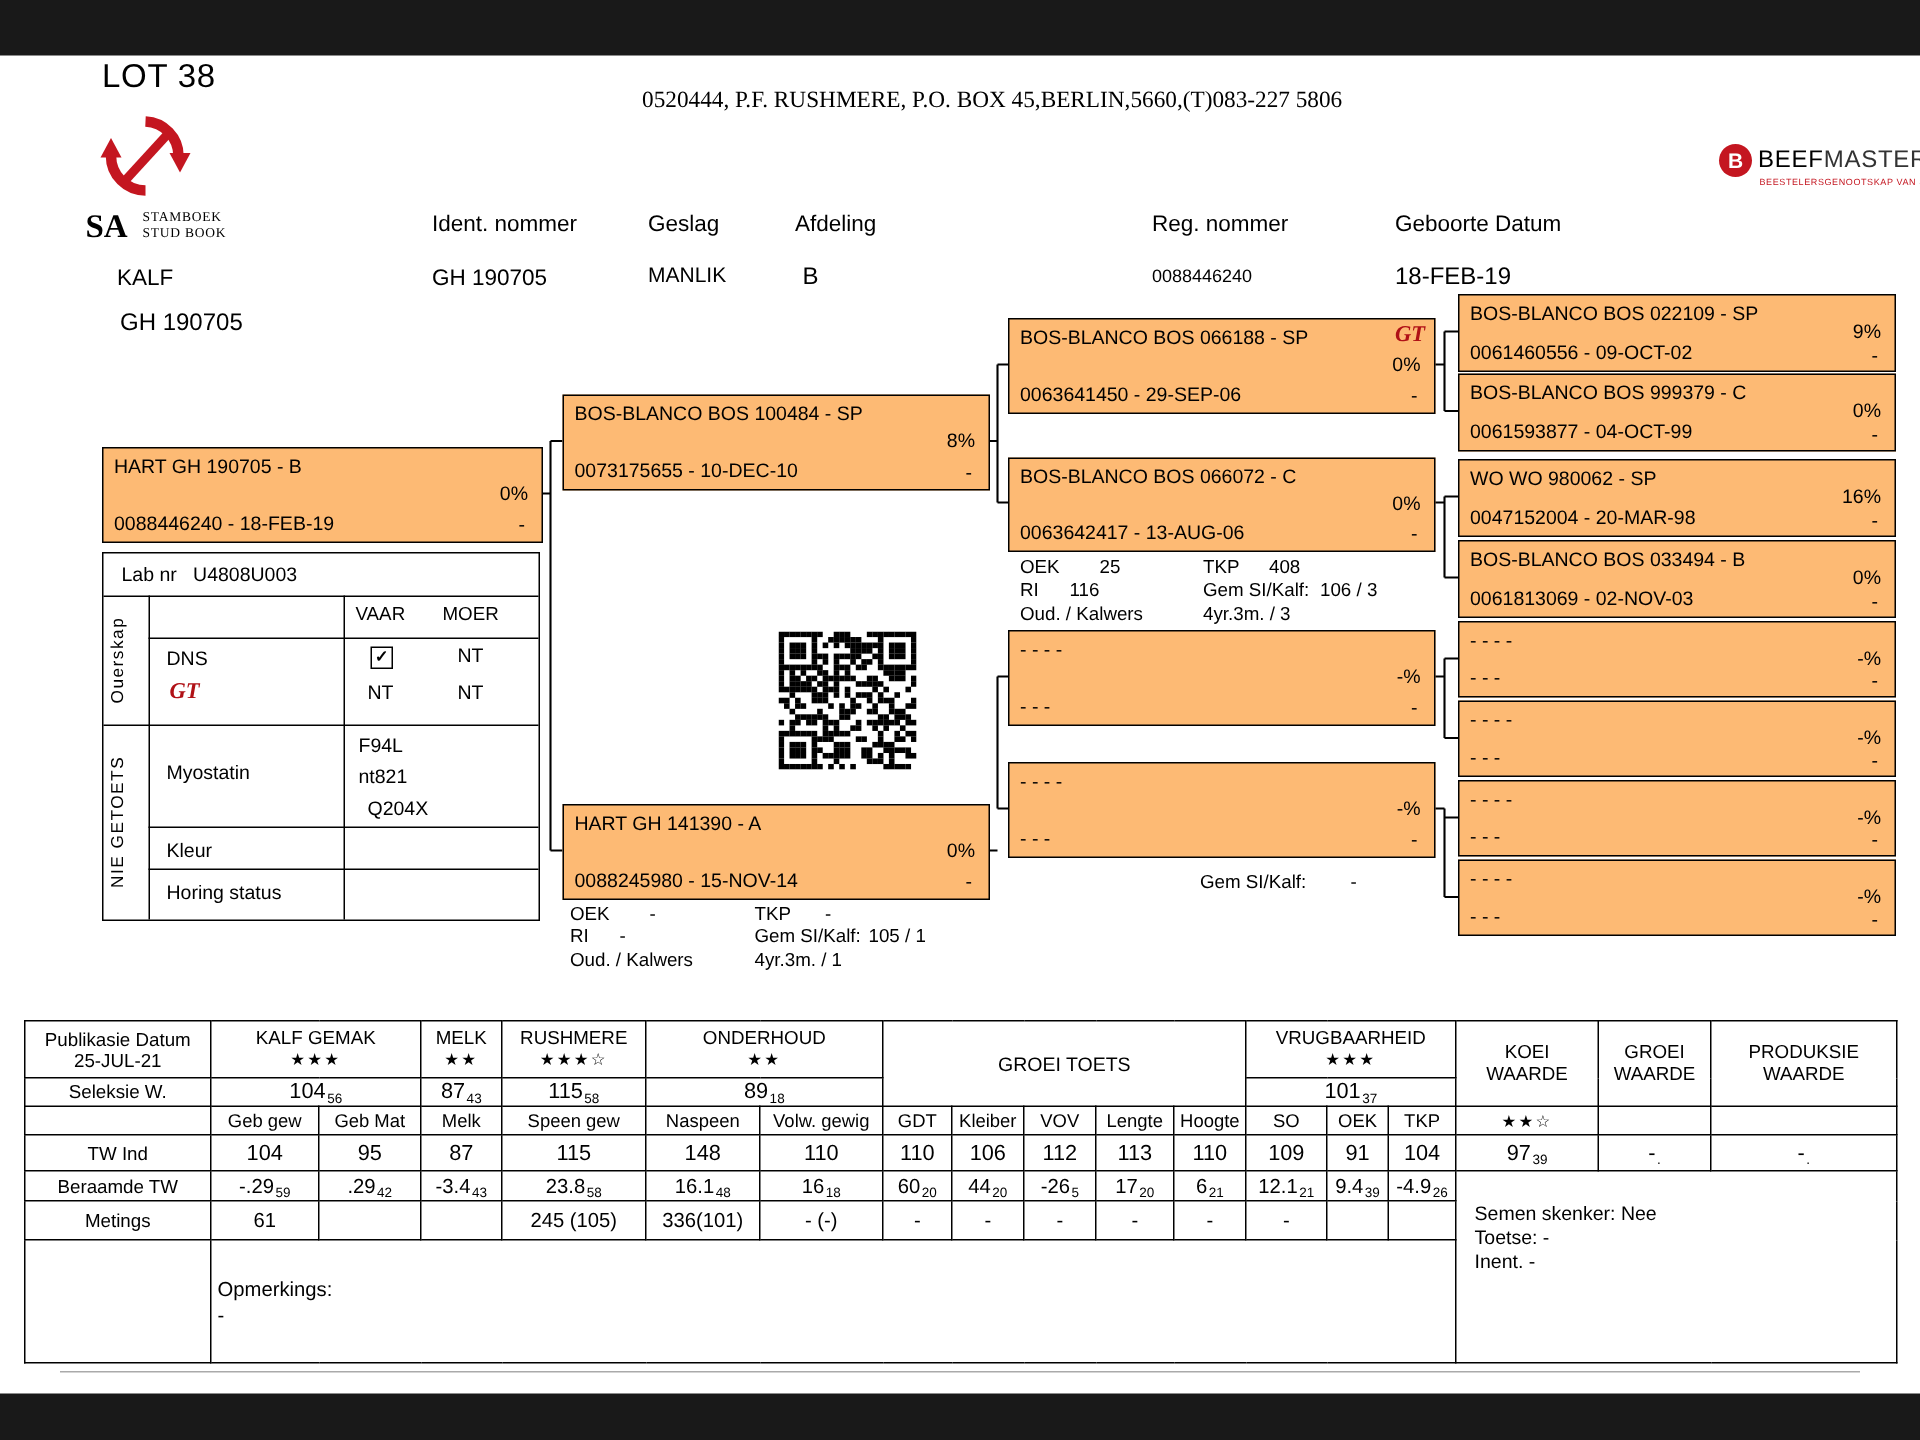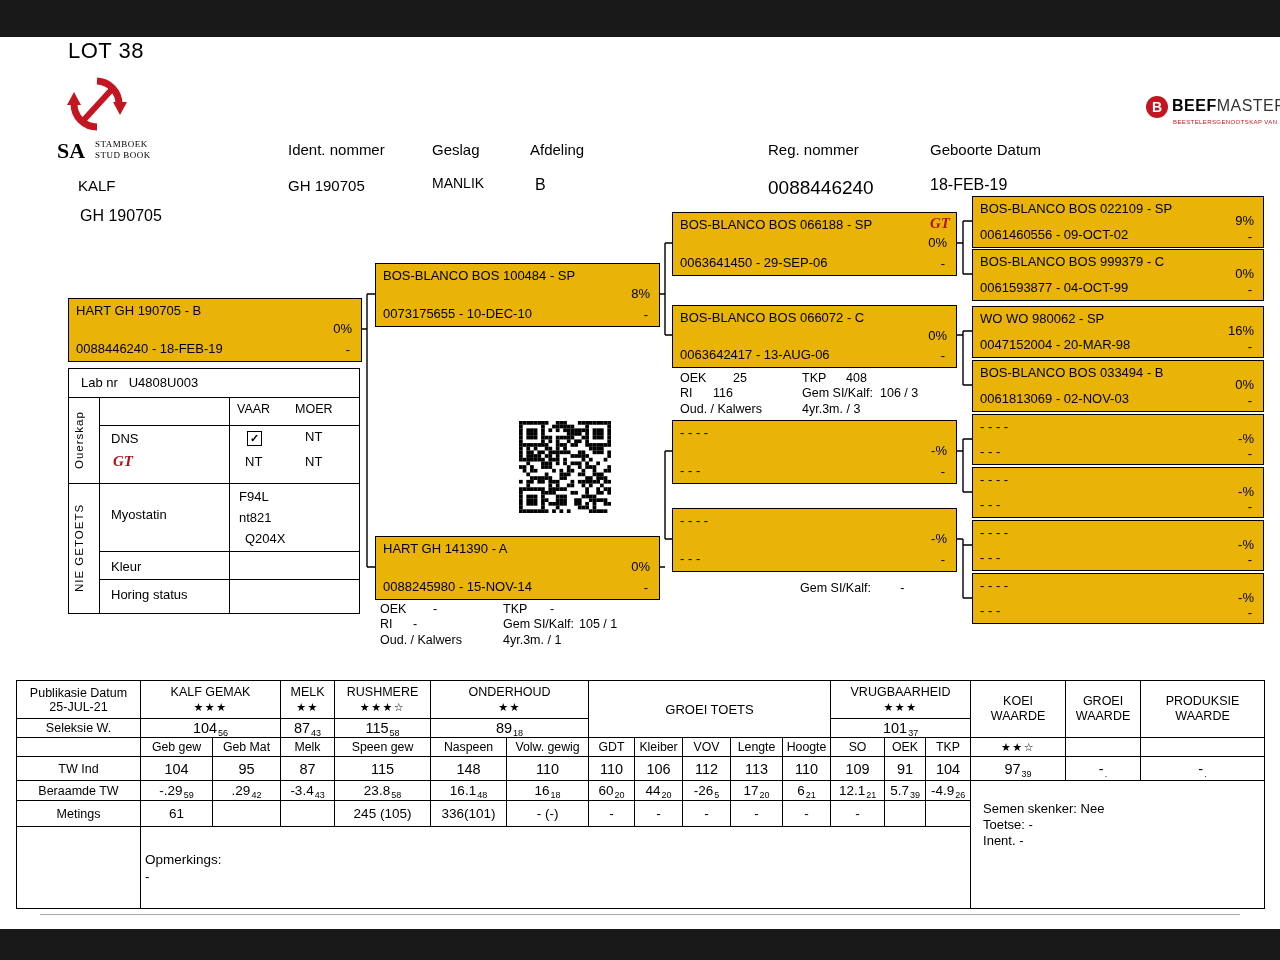--- a/index.html
+++ b/index.html
@@ -6,21 +6,21 @@
   #page{position:relative;width:1280px;height:960px;background:#fff;overflow:hidden;
         font-family:"Liberation Sans",sans-serif;color:#000;}
   .abs{position:absolute;white-space:nowrap;}
   .bar{position:absolute;left:0;width:1280px;background:#191919;}
   .bar.top{top:0;height:37px;}
   .bar.bottom{top:929px;height:31px;}
   #lot{left:68px;top:38px;font-size:22px;letter-spacing:.5px;}
   #contact{left:428px;top:58px;font-family:"Liberation Serif",serif;font-size:15.5px;}
   .hlabel{font-size:15px;}
   
-  .pbox{position:absolute;border:1.3px solid #000;background:#eab308;font-size:13px;}
+  .pbox{position:absolute;border:1.3px solid #000;background:#fdba74;font-size:13px;}
   .pname{position:absolute;left:7px;top:4px;white-space:nowrap;}
   .preg{position:absolute;left:7px;bottom:5px;white-space:nowrap;}
   .ppct{position:absolute;right:9px;top:22px;}
   .pdash{position:absolute;right:11px;bottom:4px;}
   .sm .ppct{top:16px;}
   .sm .pdash{bottom:3px;}
   .gt-mark{color:#b01116;font-family:"Liberation Serif",serif;font-style:italic;
            font-weight:bold;font-size:15px;}
   .gp1-gt{position:absolute;right:6px;top:2px;}
   .stats{position:absolute;font-size:12.5px;}
@@ -51,33 +51,34 @@
   .semen-cell{text-align:left !important;vertical-align:top !important;
               padding:20px 0 0 12px !important;font-size:13px;line-height:16px;}
   .opm-cell{text-align:left !important;padding-left:4px !important;font-size:13.5px;line-height:17px;}
   .rule{position:absolute;left:40px;top:914px;width:1200px;border-top:1px solid #aaa;}
   
   #sa-text{left:57px;top:138px;font-family:"Liberation Serif",serif;font-weight:bold;font-size:22px;}
   .sa-sub{font-family:"Liberation Serif",serif;font-size:9px;letter-spacing:.5px;}
   #bm{left:1146px;top:96px;}
   .bm-circle{display:inline-block;width:22px;height:22px;border-radius:50%;background:#c41620;
              color:#fff;font-weight:bold;font-size:14px;line-height:22px;text-align:center;vertical-align:middle;}
-  .bm-beef{font-weight:bold;font-size:16px;letter-spacing:.5px;margin-left:4px;}
+  .bm-beef{font-weight:normal;font-size:16px;letter-spacing:.5px;margin-left:4px;}
   .bm-master{font-weight:normal;font-size:16px;letter-spacing:.5px;color:#333;}
   .bm-tag{font-size:6px;color:#c41620;letter-spacing:.4px;margin-left:27px;margin-top:1px;}
 </style>
 </head>
 <body>
 
 <div id="page">
   <div class="bar top"></div>
   <div class="bar bottom"></div>
   <div class="rule"></div>
 
   <div id="lot" class="abs">LOT 38</div>
+  <div id="contact" class="abs">0520444, P.F. RUSHMERE, P.O. BOX 45,BERLIN,5660,(T)083-227 5806</div>
 
   <svg class="abs" style="left:64px;top:74px" width="66" height="64" viewBox="0 0 66 64">
     <g stroke="#c41620" stroke-width="7" fill="none">
       <path d="M33 7 A 23 23 0 0 1 55 30"></path>
       <path d="M33 53 A 23 23 0 0 1 10 30"></path>
     </g>
     <g fill="#c41620">
       <polygon points="49,28 63,28 56,41"></polygon>
       <polygon points="3,31 17,31 10,18"></polygon>
     </g>
@@ -94,21 +95,21 @@
     <div class="bm-tag">BEESTELERSGENOOTSKAP VAN SA</div>
   </div>
 
   <span class="abs hlabel" style="left:288px;top:141px">Ident. nommer</span>
   <span class="abs" style="left:288px;top:177px;font-size:15px">GH  190705</span>
   <span class="abs hlabel" style="left:432px;top:141px">Geslag</span>
   <span class="abs" style="left:432px;top:175px;font-size:14px">MANLIK</span>
   <span class="abs hlabel" style="left:530px;top:141px">Afdeling</span>
   <span class="abs" style="left:535px;top:176px;font-size:16px">B</span>
   <span class="abs hlabel" style="left:768px;top:141px">Reg. nommer</span>
-  <span class="abs" style="left:768px;top:177px;font-size:19px">0088446240</span>
+  <span class="abs" style="left:768px;top:177px;font-size:12px">0088446240</span>
   <span class="abs hlabel" style="left:930px;top:141px">Geboorte Datum</span>
   <span class="abs" style="left:930px;top:176px;font-size:16px">18-FEB-19</span>
 
   <span class="abs" style="left:78px;top:177px;font-size:15px">KALF</span>
   <span class="abs" style="left:80px;top:207px;font-size:16px">GH  190705</span>
 
   <svg id="connectors" width="1280" height="960">
     <path d="M360 329 h7 M367 294 V567 M367 294 h8 M367 567 h8
              M658 294 h7 M665 243 V335 M665 243 h7 M665 335 h7
              M658 567 h7 M665 451 V539 M665 451 h7 M665 539 h7
@@ -742,21 +743,21 @@
       <td class="val2"><span>-3.4</span><span class="sub">43</span></td>
       <td class="val2"><span>23.8</span><span class="sub">58</span></td>
       <td class="val2"><span>16.1</span><span class="sub">48</span></td>
       <td class="val2"><span>16</span><span class="sub">18</span></td>
       <td class="val2"><span>60</span><span class="sub">20</span></td>
       <td class="val2"><span>44</span><span class="sub">20</span></td>
       <td class="val2"><span>-26</span><span class="sub">5</span></td>
       <td class="val2"><span>17</span><span class="sub">20</span></td>
       <td class="val2"><span>6</span><span class="sub">21</span></td>
       <td class="val2"><span>12.1</span><span class="sub">21</span></td>
-      <td class="val2"><span>5.7</span><span class="sub">39</span></td>
+      <td class="val2"><span>9.4</span><span class="sub">39</span></td>
       <td class="val2"><span>-4.9</span><span class="sub">26</span></td>
       <td colspan="3" rowspan="3" class="semen-cell">
         <div>Semen skenker: Nee</div>
         <div>Toetse: -</div>
         <div style="">Inent. -</div>
       </td>
     </tr>
     <tr style="height:26px">
       <td class="rowlabel">Metings</td>
       <td class="val2">61</td>

